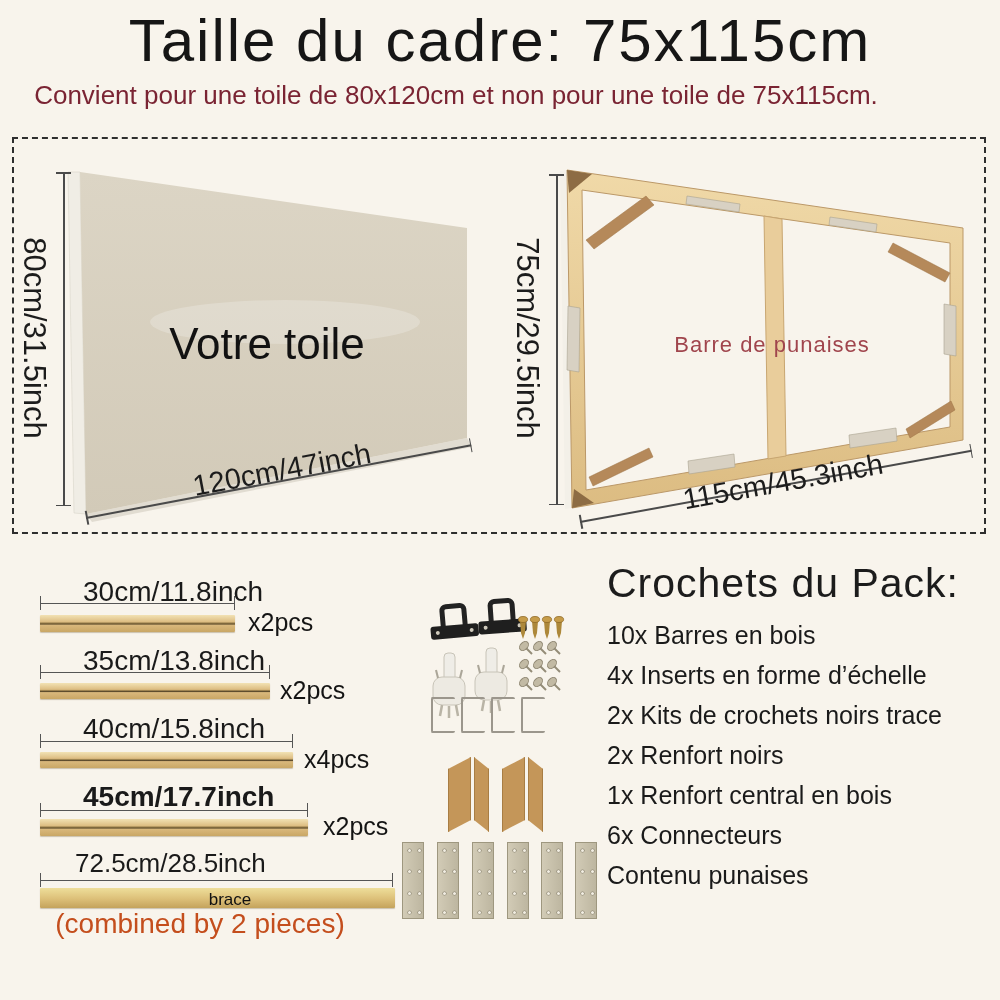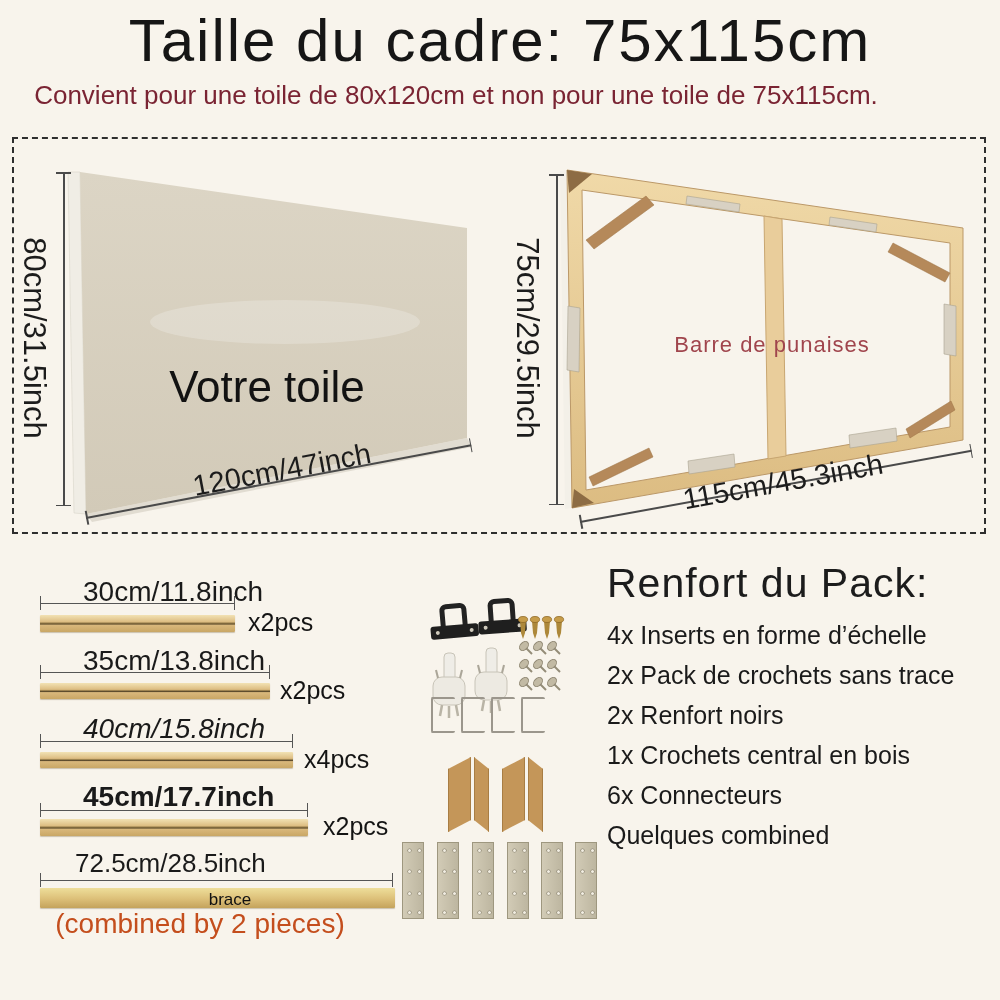--- a/index.html
+++ b/index.html
@@ -3,21 +3,21 @@
 <meta charset="utf-8">
 <style>
   html,body{margin:0;padding:0;}
   body{width:1000px;height:1000px;position:relative;overflow:hidden;
        background:#f8f4ec;font-family:"Liberation Sans", sans-serif;color:#161616;}
   .abs{position:absolute;}
   .title{top:6px;left:0;width:1000px;text-align:center;font-size:60px;letter-spacing:2px;color:#161616;white-space:nowrap;}
   .subtitle{top:80px;left:0;width:912px;text-align:center;font-size:26px;color:#7a2433;white-space:nowrap;}
   .dashed-box{left:12px;top:137px;width:974px;height:397px;border:2px dashed #2e2e2e;box-sizing:border-box;}
   svg.layer{left:0;top:0;pointer-events:none;}
-  .canvas-label{font-size:44px;color:#121212;transform:translate(-50%,-50%);white-space:nowrap;margin-top:43px;}
+  .canvas-label{font-size:44px;color:#121212;transform:translate(-50%,-50%);white-space:nowrap;}
   .frame-label{font-size:22px;color:#a0454d;transform:translate(-50%,-50%);letter-spacing:1px;white-space:nowrap;}
   .vlabel{font-size:31px;color:#1c1c1c;transform:translate(-50%,-50%) rotate(90deg);white-space:nowrap;}
   .wlabel{font-size:29px;color:#1c1c1c;white-space:nowrap;}
   .dim-v{width:1.5px;background:#4a4a4a;}
   .dim-v .tick{position:absolute;width:15px;height:1.5px;background:#4a4a4a;left:-7px;}
   .dim-h{height:1.5px;background:#4a4a4a;transform-origin:0 50%;}
   .dim-h .tick{position:absolute;width:1.5px;height:14px;background:#4a4a4a;top:-6.5px;}
   .m-line{position:absolute;height:1.2px;background:#555;}
   .m-line .tick{position:absolute;width:1.2px;height:14px;background:#555;top:-7px;}
   .m-label{position:absolute;font-size:28px;color:#1a1a1a;white-space:nowrap;}
@@ -134,21 +134,21 @@
   <div class="qty" style="left:248px;top:608px;">x2pcs</div>
 
   <div class="m-label" style="left:83px;top:645px;">35cm/13.8inch</div>
   <div class="m-line" style="left:40px;top:672px;width:230px;">
     <div class="tick" style="left:0;"></div>
       <div class="tick" style="right:0;"></div>
   </div>
   <div class="bar" style="left:40px;top:683px;width:230px;height:16px;"></div>
   <div class="qty" style="left:280px;top:676px;">x2pcs</div>
 
-  <div class="m-label" style="left:83px;top:713px;font-style:italic;">40cm/15.8inch</div>
+  <div class="m-label" style="left:83px;top:713px;">40cm/15.8inch</div>
   <div class="m-line" style="left:40px;top:741px;width:253px;">
     <div class="tick" style="left:0;"></div>
       <div class="tick" style="right:0;"></div>
   </div>
   <div class="bar" style="left:40px;top:752px;width:253px;height:16px;"></div>
   <div class="qty" style="left:304px;top:745px;">x4pcs</div>
 
   <div class="m-label" style="left:83px;top:781px;font-weight:bold;">45cm/17.7inch</div>
   <div class="m-line" style="left:40px;top:810px;width:268px;">
     <div class="tick" style="left:0;"></div>
@@ -270,21 +270,22 @@
   <div class="insert lean-l" style="left:528px;top:757px;width:15px;height:75px;"></div>
 
   <div class="plate" style="left:402px;top:842px;"></div>
   <div class="plate" style="left:437px;top:842px;"></div>
   <div class="plate" style="left:472px;top:842px;"></div>
   <div class="plate" style="left:507px;top:842px;"></div>
   <div class="plate" style="left:541px;top:842px;"></div>
   <div class="plate" style="left:575px;top:842px;"></div>
 </div>
 
-<div class="abs pack-heading">Renfort du Pack:</div>
+<div class="abs pack-heading">Crochets du Pack:</div>
 <div class="abs pack-list">
+  <div class="pack-item">10x Barres en bois</div>
   <div class="pack-item">4x Inserts en forme d’échelle</div>
-  <div class="pack-item">2x Pack de crochets sans trace</div>
+  <div class="pack-item">2x Kits de crochets noirs trace</div>
   <div class="pack-item">2x Renfort noirs</div>
-  <div class="pack-item">1x Crochets central en bois</div>
+  <div class="pack-item">1x Renfort central en bois</div>
   <div class="pack-item">6x Connecteurs</div>
-  <div class="pack-item">Quelques combined</div>
+  <div class="pack-item">Contenu punaises</div>
 </div>
 
 </body></html>

